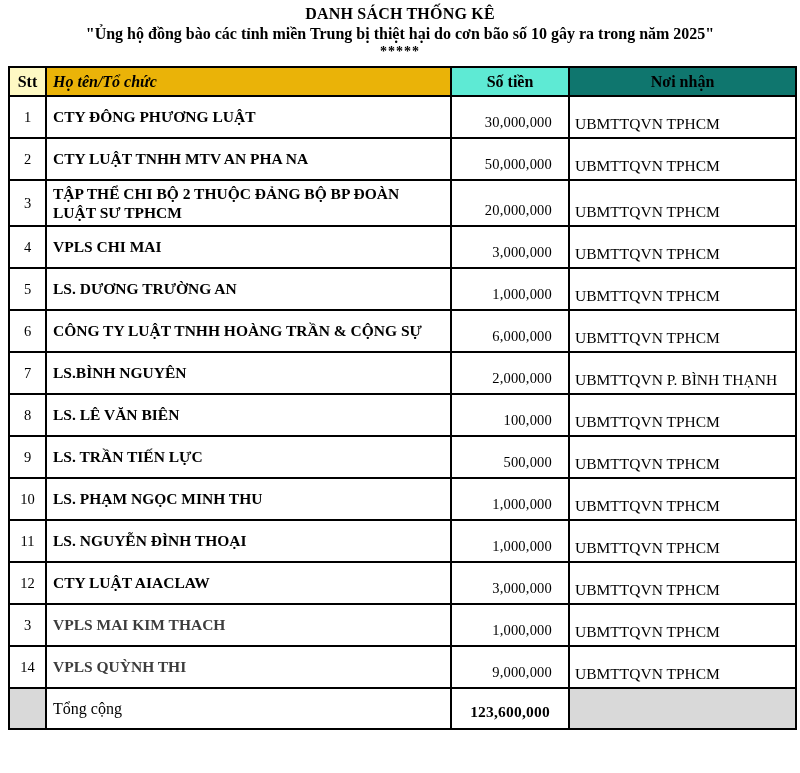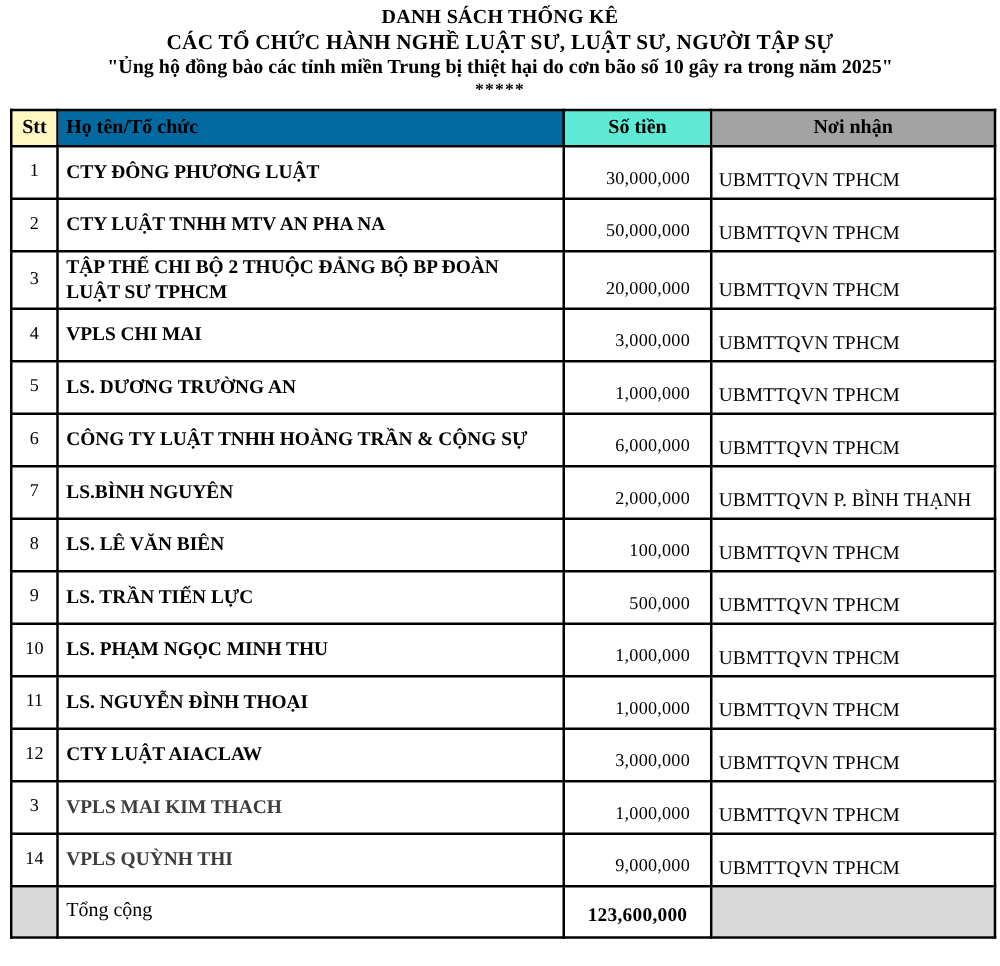--- a/index.html
+++ b/index.html
@@ -95,38 +95,37 @@
     letter-spacing: .2px;
   }
 </style>
 </head>
 <body>
 
 <div class="page">
 
   <div class="title-block">
     <div class="title-line1">DANH SÁCH THỐNG KÊ</div>
-    <div class="title-line2">CÁC TỔ CHỨC HÀNH NGHỀ LUẬT SƯ, LUẬT SƯ, NGƯỜI TẬP SỰ</div>
     <div class="title-line3">"Ủng hộ đồng bào các tỉnh miền Trung bị thiệt hại do cơn bão số 10 gây ra trong năm 2025"</div>
     <div class="title-stars">*****</div>
   </div>
 
   <table class="donations">
     <colgroup>
       <col class="c-stt">
         <col class="c-name">
         <col class="c-amt">
         <col class="c-rcpt">
     </colgroup>
     <thead>
       <tr class="header-row">
         <th class="h-stt" style="background: #fef9c3;">Stt</th>
-        <th class="h-name" style="background: #0369a1;">Họ tên/Tổ chức</th>
+        <th class="h-name" style="background: #eab308; font-style: italic;">Họ tên/Tổ chức</th>
         <th class="h-amt" style="background: #5eead4;">Số tiền</th>
-        <th class="h-rcpt" style="background: #a3a3a3;">Nơi nhận</th>
+        <th class="h-rcpt" style="background: #0f766e;">Nơi nhận</th>
       </tr>
     </thead>
     <tbody>
       <tr class="data-row">
         <td class="stt">1</td>
         <td class="name">CTY ĐÔNG PHƯƠNG LUẬT</td>
         <td class="amount">30,000,000</td>
         <td class="recipient">UBMTTQVN TPHCM</td>
       </tr>
       <tr class="data-row">

